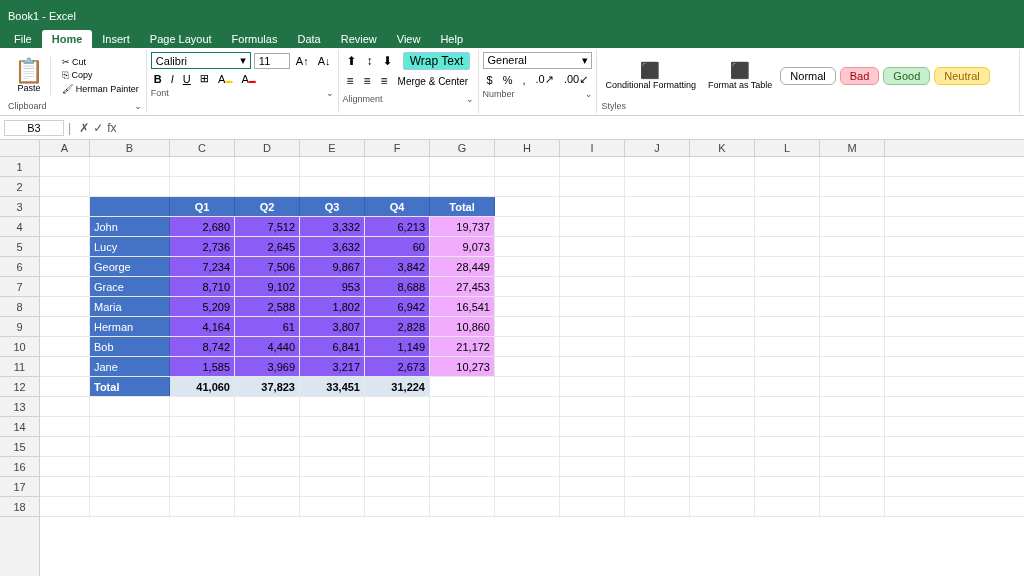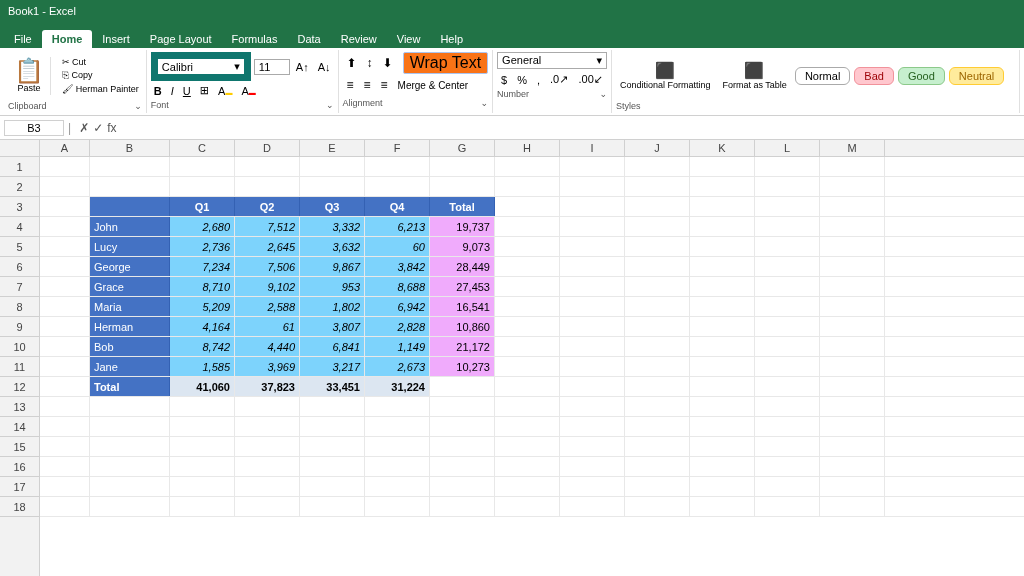--- a/index.html
+++ b/index.html
@@ -4,21 +4,21 @@
   <style>
     * { box-sizing: border-box; margin: 0; padding: 0; }
     body { font-family: 'Segoe UI', Arial, sans-serif; font-size: 12px; background: #fff; overflow: hidden; }
 
     
     .title-bar {
       background: #217346;
       color: #fff;
       height: 22px;
       display: flex;
-      align-items: center;
+      align-items: flex-end;
       padding: 0 8px;
       font-size: 11px;
     }
 
     
     .ribbon-tabs {
       background: #217346;
       display: flex;
       align-items: flex-end;
       padding: 0 4px;
@@ -105,21 +105,21 @@
       gap: 3px;
       align-items: center;
       margin-bottom: 2px;
     }
     .font-row2 {
       display: flex;
       gap: 3px;
       align-items: center;
     }
     .font-name-box {
-      border: 7px solid #0f766e;
+      border: 1px solid #0f766e;
       padding: 1px 4px;
       font-size: 11px;
       width: 100px;
       display: flex;
       align-items: center;
       justify-content: space-between;
     }
     .font-size-box {
       border: 1px solid #aaa;
       padding: 1px 4px;
@@ -150,24 +150,24 @@
       align-items: center;
       margin-bottom: 2px;
     }
     .align-btn {
       padding: 2px 4px;
       cursor: pointer;
       border-radius: 2px;
       font-size: 12px;
     }
     .wrap-btn {
-      background: #f97316;
+      background: #5eead4;
       border: 1px solid #aac4f0;
       padding: 1px 6px;
-      font-size: 16px;
+      font-size: 12px;
       cursor: pointer;
       border-radius: 2px;
       margin-left: 4px;
     }
     .merge-btn {
       font-size: 10px;
       padding: 1px 4px;
       cursor: pointer;
       border-radius: 2px;
     }
@@ -352,22 +352,21 @@
       font-weight: bold;
       border-right: 1px solid #3461b3;
       justify-content: center;
     }
     .name-cell {
       background: #4472c4;
       color: #fff;
       border-right: 1px solid #3461b3;
     }
     .data-cell {
-      background: #7dd3fc;
-      font-style: italic;
+      background: #8b5cf6;
     }
     .total-label-cell {
       background: #4472c4;
       color: #fff;
       font-weight: bold;
       border-right: 1px solid #3461b3;
     }
     .total-data-cell {
       background: #dce6f1;
       font-weight: bold;

